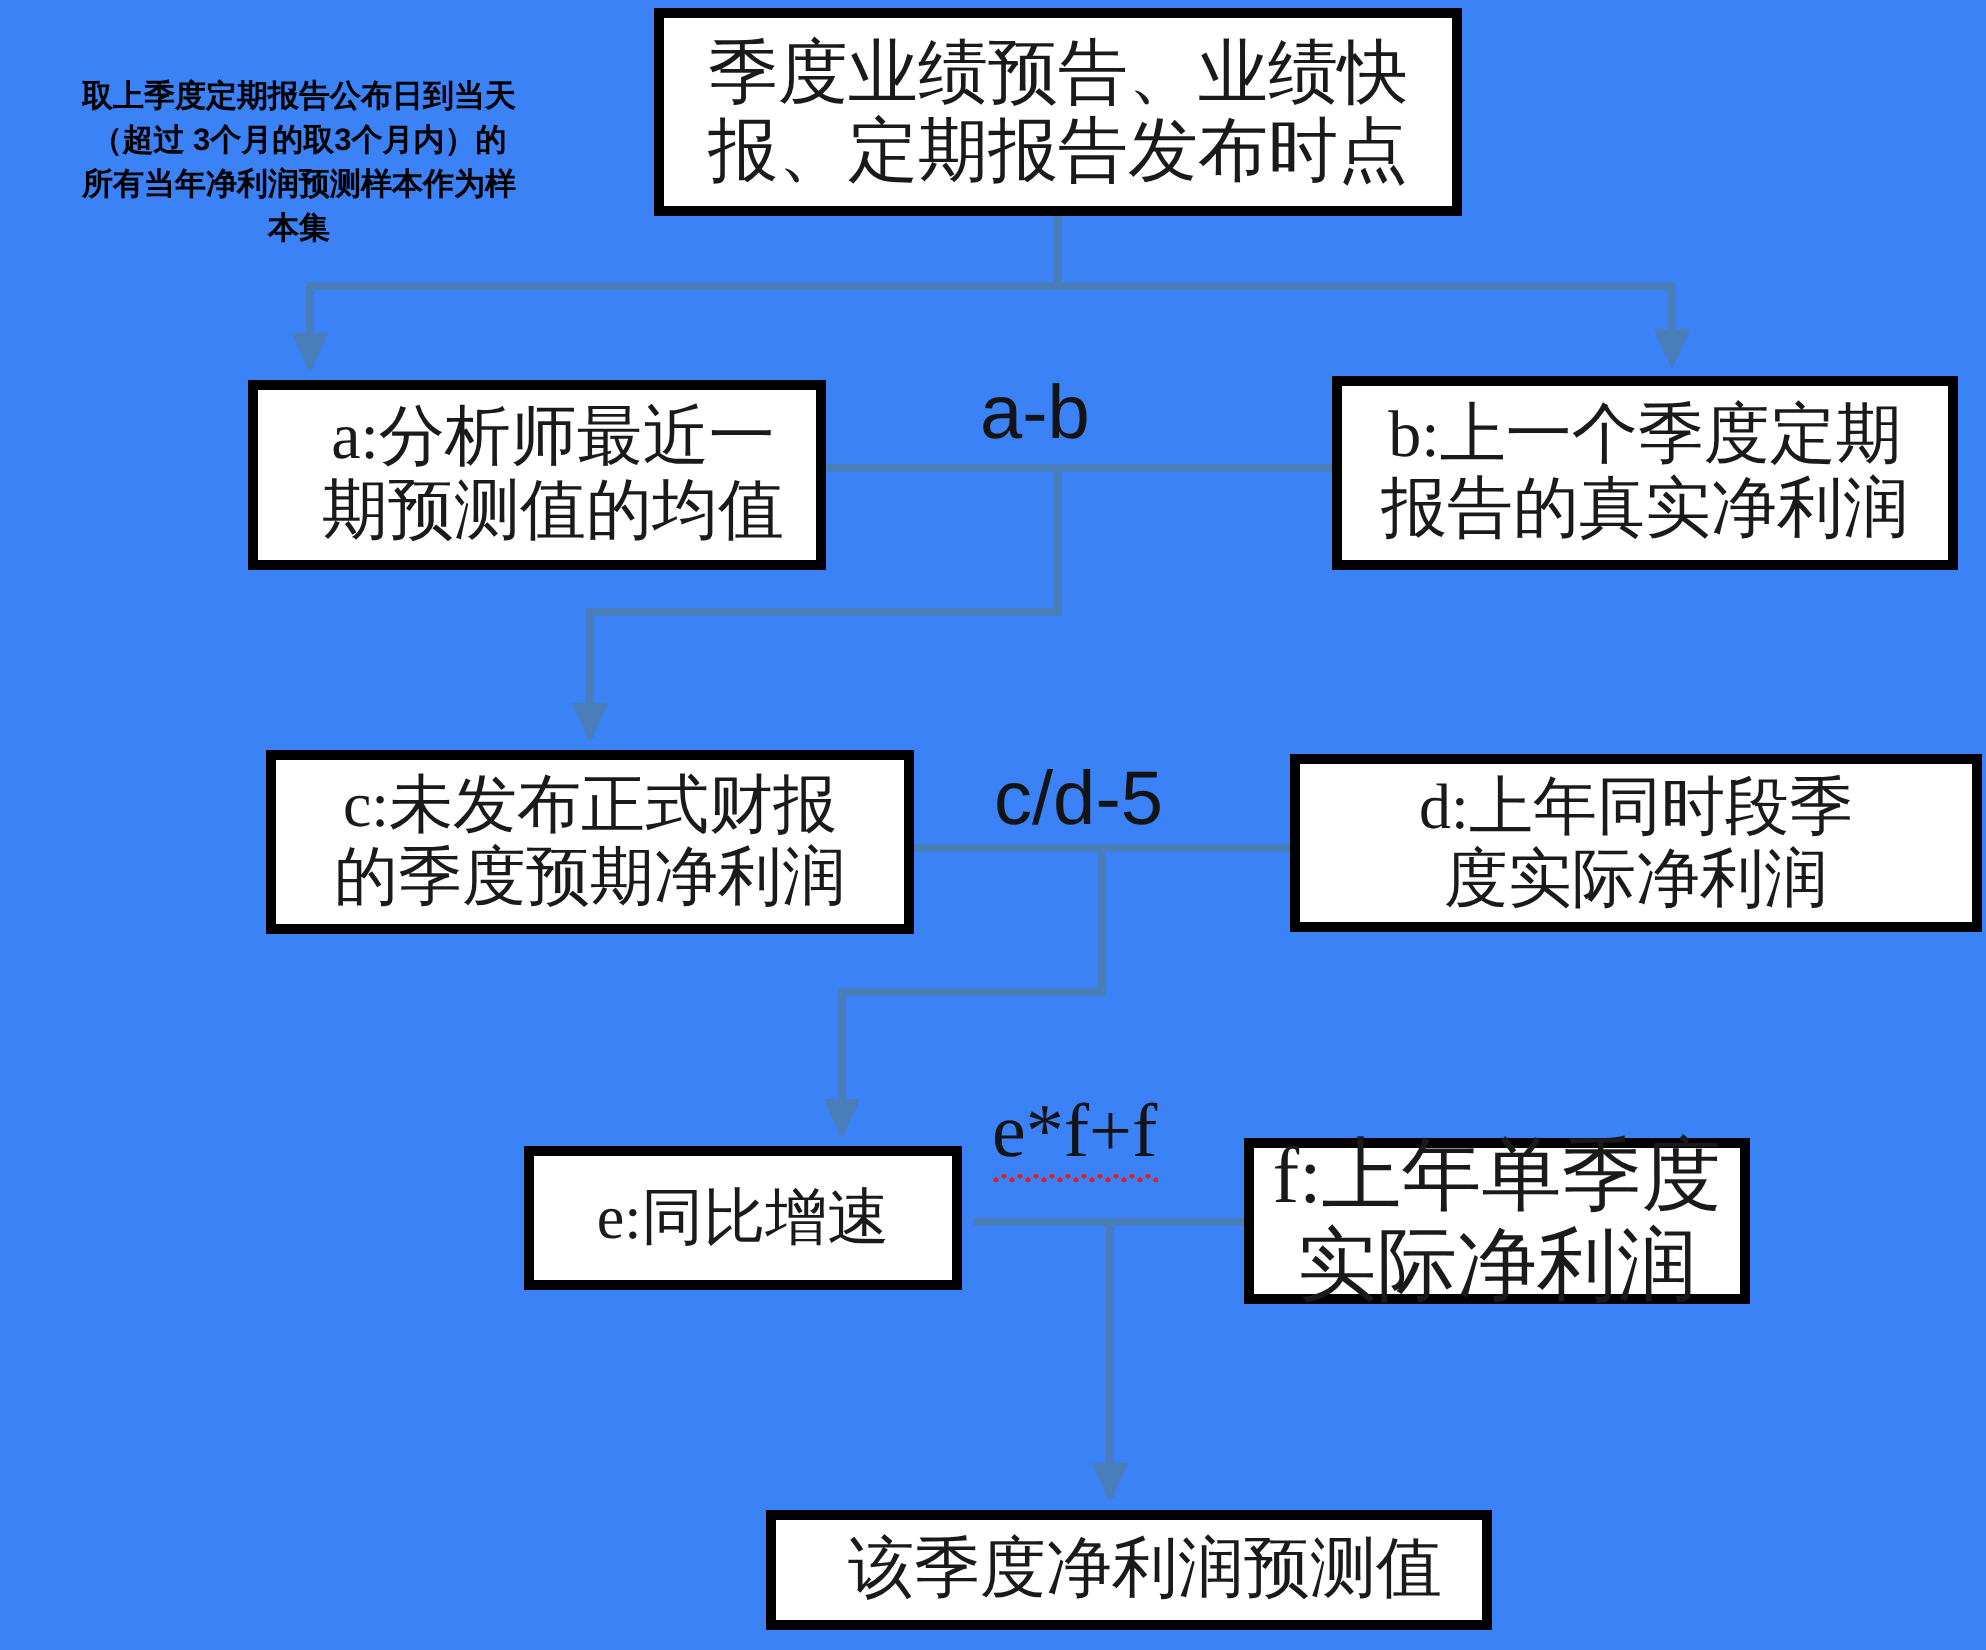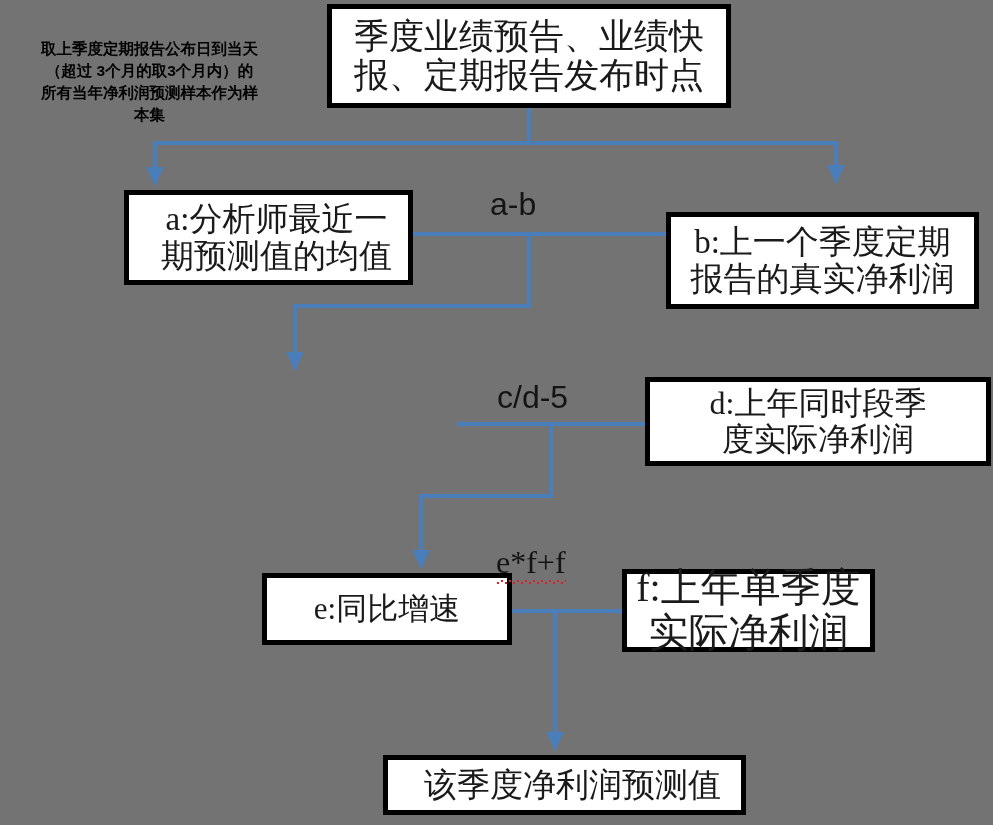--- a/index.html
+++ b/index.html
@@ -8,21 +8,21 @@
     background: #ffffff;
   }
   body {
     font-family: "Liberation Sans", "DejaVu Sans", sans-serif;
     color: #000000;
   }
   #canvas {
     position: relative;
     width: 993px;
     height: 825px;
-    background: #737373;
+    background: #3b82f6;
     overflow: hidden;
   }
   #connector-layer {
     position: absolute;
     left: 0;
     top: 0;
     width: 993px;
     height: 825px;
     pointer-events: none;
   }
@@ -41,31 +41,31 @@
     z-index: 2;
   }
   .node-text {
     display: block;
     padding: 0 6px;
     white-space: pre-line;
   }
   
   #node-source   { left: 327px; top: 4px;   width: 404px; height: 104px; font-size: 35px; }
   #node-a        { left: 124px; top: 190px; width: 289px; height: 95px;  font-size: 33px; padding-left: 16px; }
-  #node-b        { left: 666px; top: 188px; width: 313px; height: 97px;  font-size: 33px; margin-top: 24px; }
+  #node-b        { left: 666px; top: 188px; width: 313px; height: 97px;  font-size: 33px; }
   #node-c        { left: 133px; top: 375px; width: 324px; height: 92px;  font-size: 32px; }
   #node-d        { left: 645px; top: 377px; width: 346px; height: 89px;  font-size: 32px; }
-  #node-e        { left: 262px; top: 573px; width: 250px; height: 72px;  font-size: 31px; }
+  #node-e        { left: 262px; top: 573px; width: 219px; height: 72px;  font-size: 31px; }
   #node-f        { left: 622px; top: 569px; width: 253px; height: 83px;  font-size: 40px; }
   #node-result   { left: 383px; top: 755px; width: 363px; height: 60px;  font-size: 33px; padding-left: 16px; }
 
   .formula {
     position: absolute;
     font-family: "Liberation Sans", "DejaVu Sans", sans-serif;
-    font-size: 32px;
+    font-size: 38px;
     color: #141414;
     white-space: nowrap;
     z-index: 3;
   }
   #formula-ab  { left: 490px; top: 186px; }
   #formula-cd  { left: 497px; top: 379px; }
   #formula-eff { left: 496px; top: 544px; font-family: "Liberation Serif", "DejaVu Serif", serif; font-weight: normal; }
   .spell-error {
     position: relative;
     display: inline-block;
@@ -156,20 +156,24 @@
   <div class="node" id="node-a">
     <span class="node-text">a:分析师最近一
 期预测值的均值</span>
   </div>
 
   <div class="node" id="node-b">
     <span class="node-text">b:上一个季度定期
 报告的真实净利润</span>
   </div>
 
+  <div class="node" id="node-c">
+    <span class="node-text">c:未发布正式财报
+的季度预期净利润</span>
+  </div>
 
   <div class="node" id="node-d">
     <span class="node-text">d:上年同时段季
 度实际净利润</span>
   </div>
 
   <div class="node" id="node-e">
     <span class="node-text">e:同比增速</span>
   </div>
 

